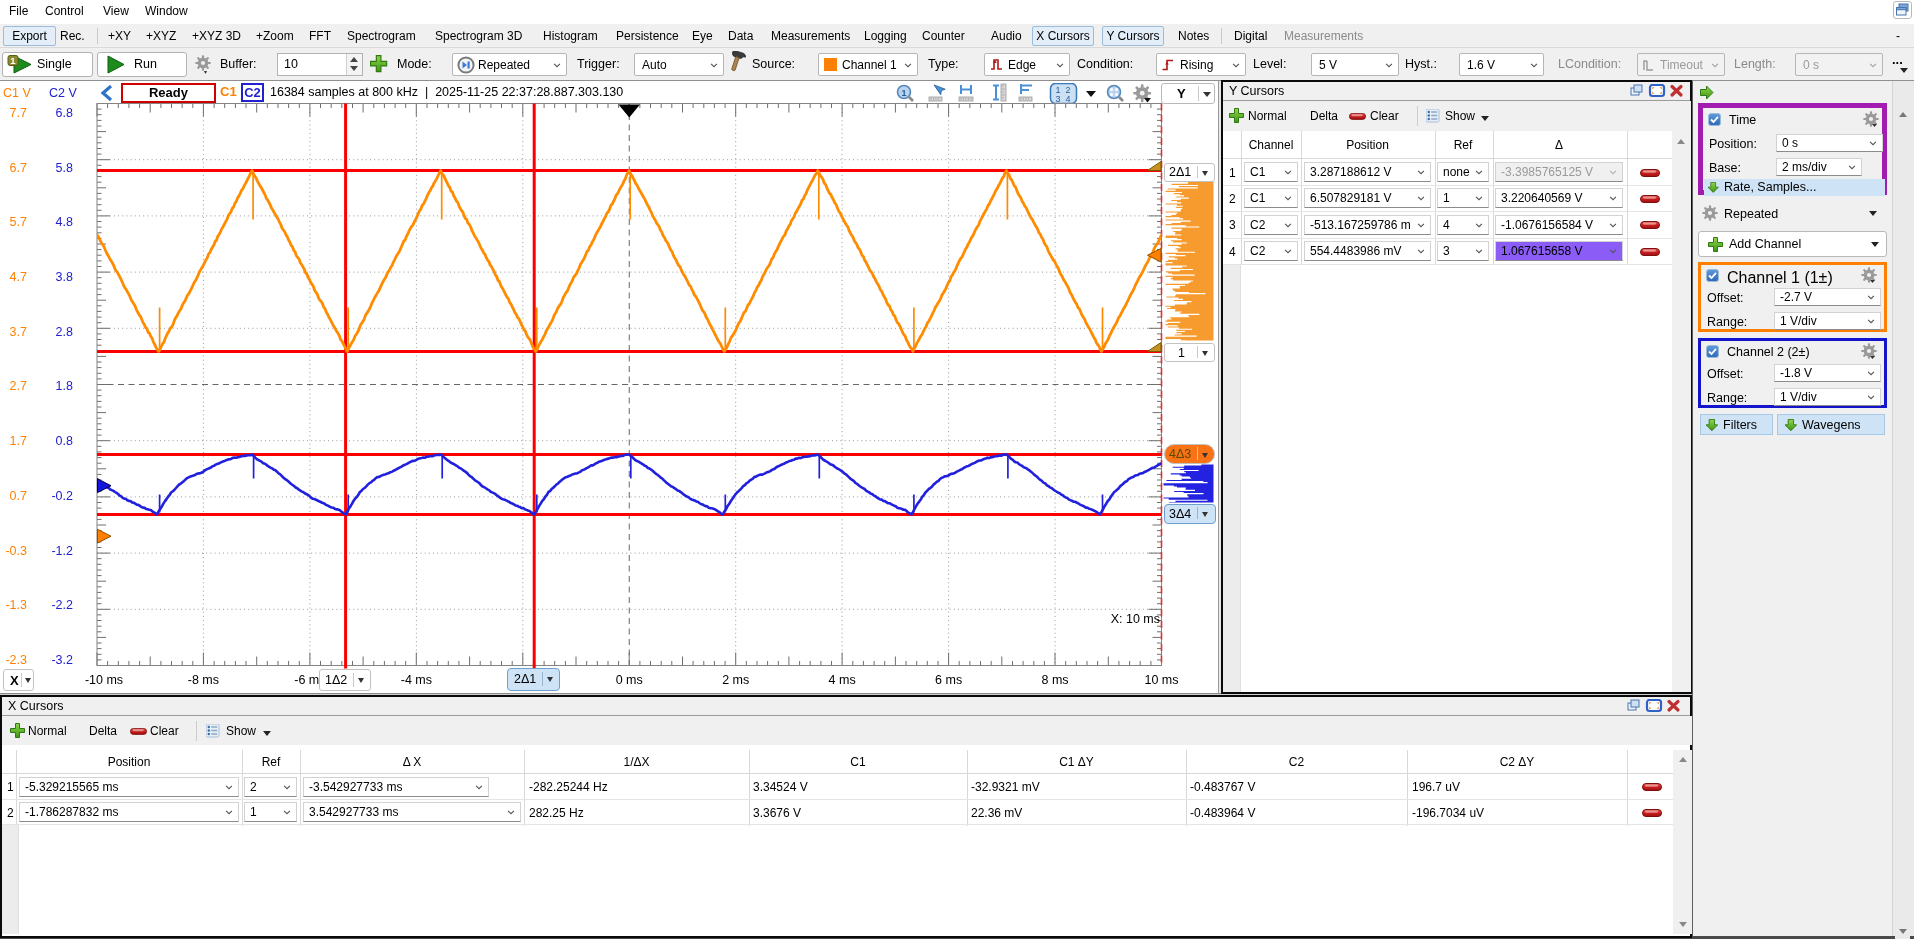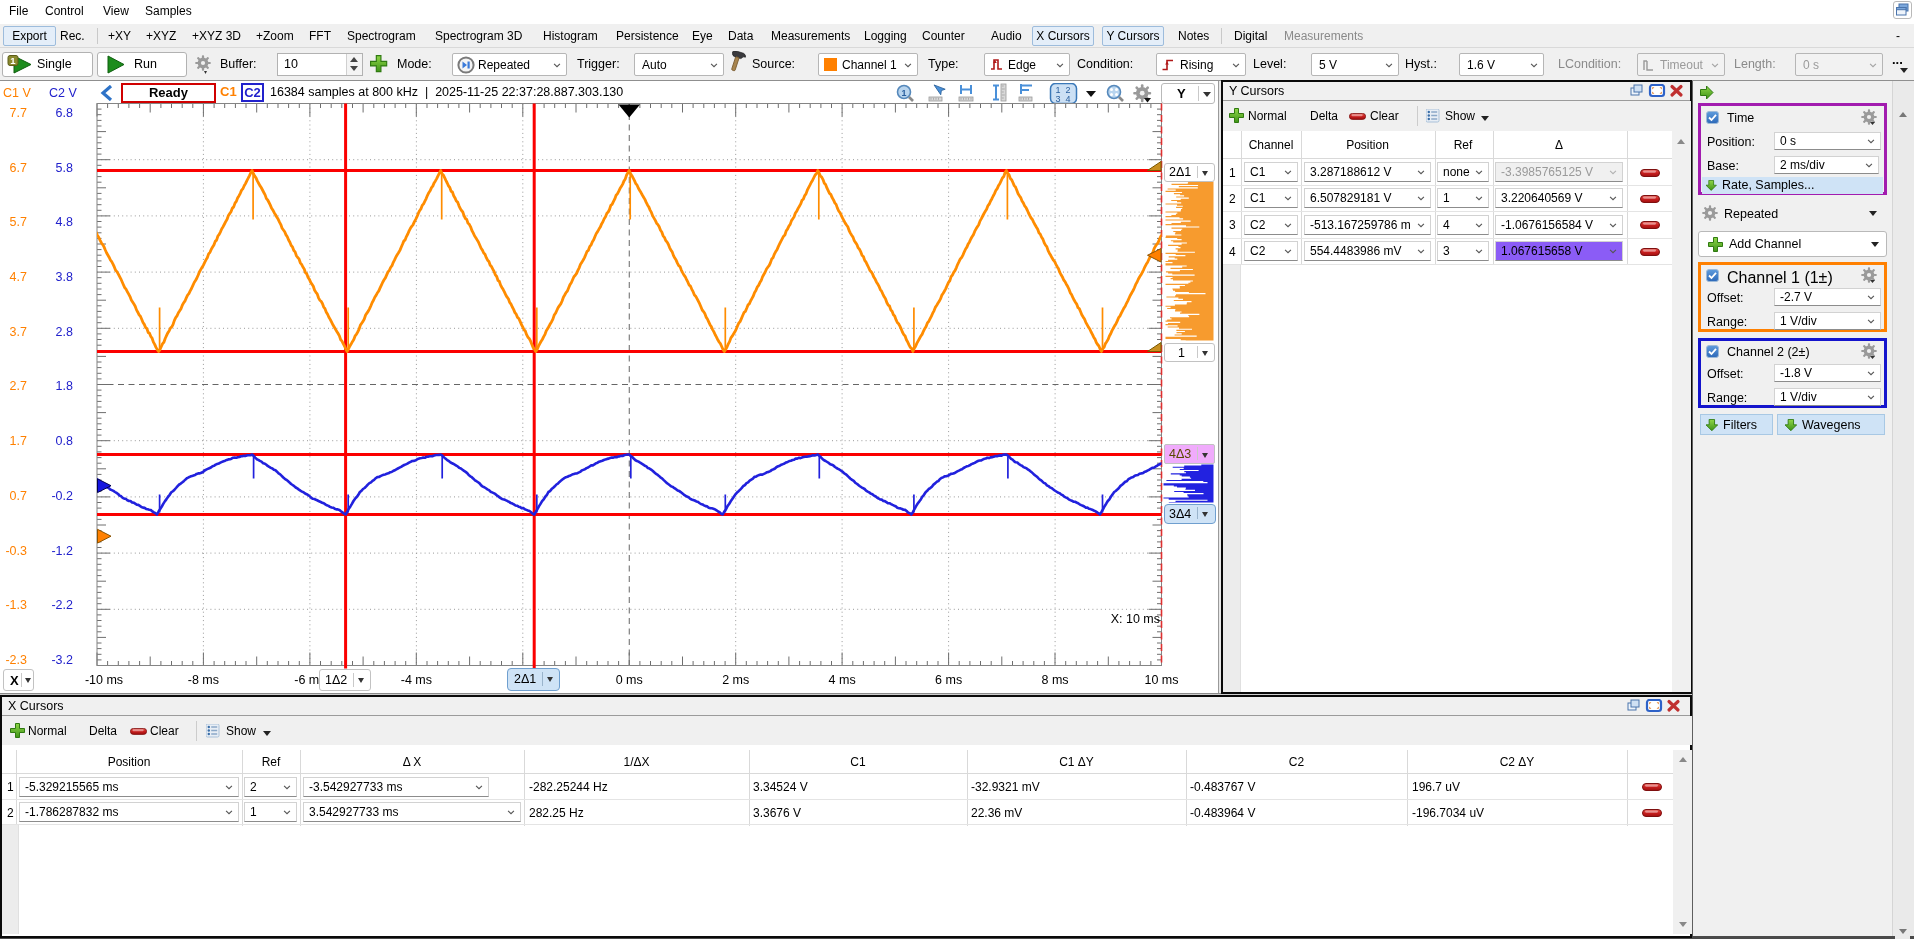--- a/index.html
+++ b/index.html
@@ -82,21 +82,21 @@
 <g id="chvg">
         <path d="M1,1 L4.5,4.5 L8,1" stroke="#555" stroke-width="1.3" fill="none"></path>
       </g>
 </defs>
 </svg>
 
 <div class="ab" style="left:0;top:0;width:1914px;height:24px;background:#fff">
  <span class="ab" style="left:9px;top:4px">File</span>
  <span class="ab" style="left:45px;top:4px">Control</span>
  <span class="ab" style="left:103px;top:4px">View</span>
- <span class="ab" style="left:145px;top:4px">Samples</span>
+ <span class="ab" style="left:145px;top:4px">Window</span>
  <div class="ab" style="left:1893px;top:1px;width:19px;height:18px;border:1px solid #b9b9b9;border-radius:3px;background:#fff">
   <svg width="17" height="16" style="position:absolute;left:0;top:0">
         <rect x="5" y="2" width="9" height="7" fill="#7ba7dc" stroke="#4a74ac"></rect>
         <rect x="2.5" y="5.5" width="9.5" height="7.5" fill="#eef4fb" stroke="#4a74ac"></rect>
         <rect x="2.5" y="5.5" width="9.5" height="2.2" fill="#7ba7dc" stroke="#4a74ac"></rect>
       </svg>
  </div>
 </div>
 
 <div class="ab" style="left:0;top:24px;width:1914px;height:24px;background:#f0f0f0;border-bottom:1px solid #d9d9d9">
@@ -407,21 +407,21 @@
  <div class="ab" style="left:1164px;top:81.5px;width:51px;height:19px;background:#fff;border:1px solid #c2c2c2;border-radius:3px">
    <span class="ab" style="left:4px;top:1.5px;font-size:12.5px">2Δ1</span>
    <div class="ab" style="left:32px;top:2px;width:1px;height:12px;background:#c9c9c9"></div>
    <div class="trid" style="position:absolute;left:37px;top:7px;border-left-width:3.5px;border-right-width:3.5px"></div>
  </div>
  <div class="ab" style="left:1164px;top:262.3px;width:51px;height:19px;background:#fff;border:1px solid #c2c2c2;border-radius:3px">
    <span class="ab" style="left:13px;top:1.5px;font-size:12.5px">1</span>
    <div class="ab" style="left:32px;top:2px;width:1px;height:12px;background:#c9c9c9"></div>
    <div class="trid" style="position:absolute;left:37px;top:7px;border-left-width:3.5px;border-right-width:3.5px"></div>
  </div>
- <div class="ab" style="left:1164px;top:363px;width:51px;height:20px;background:#f0abfc;border:1px solid #c2c2c2;border-radius:2px">
+ <div class="ab" style="left:1164px;top:363px;width:51px;height:20px;background:#f97316;border:1px solid #c2c2c2;border-radius:10px">
    <span class="ab" style="left:4px;top:2px;font-size:12.5px;color:#5a4a00">4Δ3</span>
    <div class="ab" style="left:32px;top:2px;width:1px;height:13px;background:#c9c9c9"></div>
    <div class="trid" style="position:absolute;left:37px;top:7.5px;border-left-width:3.5px;border-right-width:3.5px"></div>
  </div>
  <div class="ab" style="left:1164px;top:422.8px;width:52px;height:20px;background:#cfe3f6;border:1.5px solid #6f9fcf;border-radius:4px">
    <span class="ab" style="left:4px;top:2px;font-size:12.5px">3Δ4</span>
    <div class="ab" style="left:32px;top:2px;width:1px;height:12px;background:#9ab4cc"></div>
    <div class="trid" style="position:absolute;left:37px;top:7.5px;border-left-width:3.5px;border-right-width:3.5px"></div>
  </div>
 </div>
@@ -612,38 +612,38 @@
     </svg>
 
  <div class="ab" style="left:199px;top:0;width:22px;height:855px;background:#eaeaea;border-left:1px solid #d5d5d5"></div>
  <div class="sbtn" style="left:202px;top:26px;background:#eaeaea">
       <div class="triu" style="border-bottom-color:#777"></div>
     </div>
  <div class="sbtn" style="left:202px;top:843px;background:#eaeaea">
       <div class="trid" style="border-top-color:#777"></div>
     </div>
 
- <div class="ab" style="left:5px;top:22px;width:189px;height:92px;border:3px solid #a21caf;background:#f0f0f0">
+ <div class="ab" style="left:5px;top:22px;width:189px;height:92px;border:5px solid #a21caf;background:#f0f0f0">
    <svg width="13" height="13" style="position:absolute;left:5px;top:5px">
         <use href="#chk"></use>
       </svg>
    <span class="ab" style="left:26px;top:5px;font-size:12.5px">Time</span>
    <svg width="17" height="17" style="position:absolute;left:160px;top:3px">
         <use href="#gear"></use>
         <path d="M10,15 l5,0 l-2.5,3 Z" fill="#333" transform="translate(-1,-2)"></path>
       </svg>
    <span class="ab" style="left:6px;top:29px;font-size:12.5px">Position:</span>
    <div class="fcmb" style="left:73px;top:26px;width:107px;height:18px">
         <span>0 s</span>
         <svg class="chv" viewBox="0 0 9 6">
           <use href="#chvg"></use>
         </svg>
       </div>
    <span class="ab" style="left:6px;top:53px;font-size:12.5px">Base:</span>
-   <div class="fcmb" style="left:73px;top:50px;width:105px;height:18px">
+   <div class="fcmb" style="left:73px;top:50px;width:86px;height:18px">
         <span>2 ms/div</span>
         <svg class="chv" viewBox="0 0 9 6">
           <use href="#chvg"></use>
         </svg>
       </div>
    <div class="ab" style="left:1px;top:71px;width:181px;height:17px;background:#cfe3f6">
      <svg width="11" height="11" style="position:absolute;left:4px;top:3px">
           <g transform="scale(0.8)">
             <use href="#gdown"></use>
           </g>

